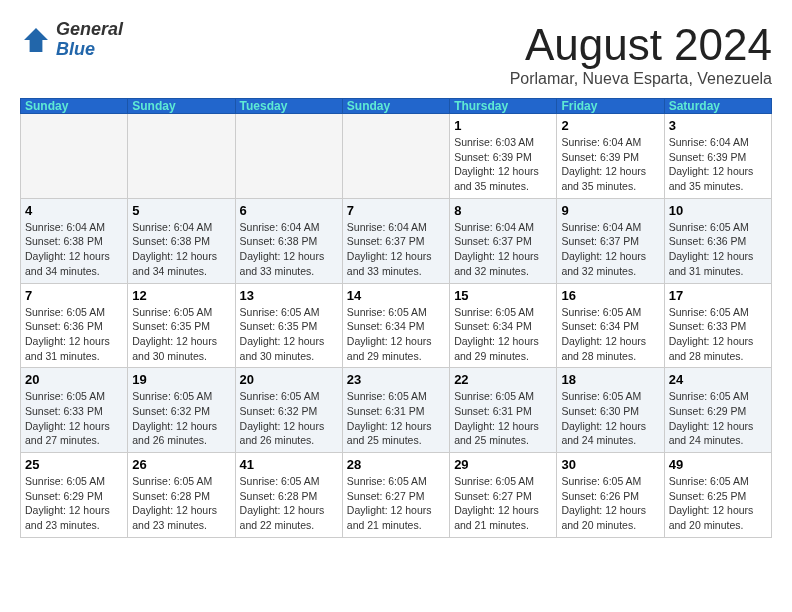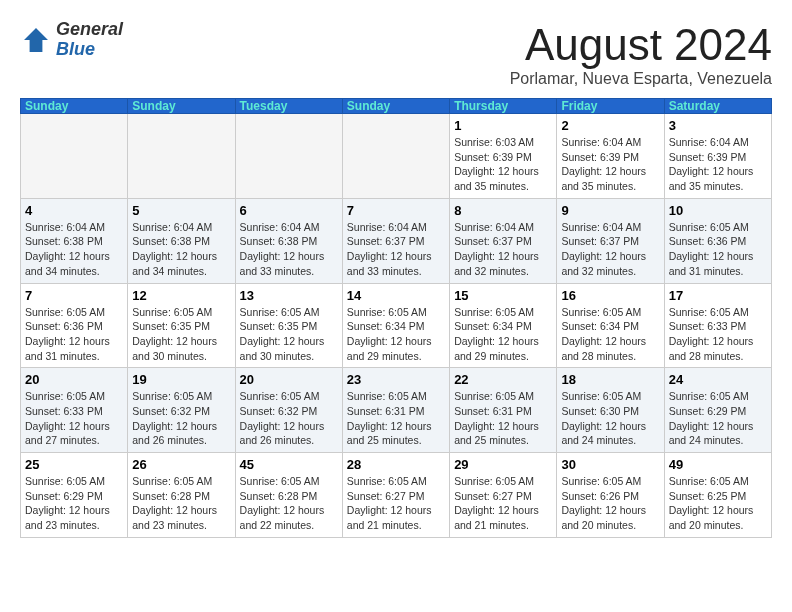--- a/index.html
+++ b/index.html
@@ -303,21 +303,21 @@
 and 23 minutes.</div>
         </td>
         <td>
           <span class="day-number">26</span>
           <div class="day-info" style="white-space: pre-line;">Sunrise: 6:05 AM
 Sunset: 6:28 PM
 Daylight: 12 hours
 and 23 minutes.</div>
         </td>
         <td>
-          <span class="day-number">45</span>
+          <span class="day-number">41</span>
           <div class="day-info" style="white-space: pre-line;">Sunrise: 6:05 AM
 Sunset: 6:28 PM
 Daylight: 12 hours
 and 22 minutes.</div>
         </td>
         <td>
           <span class="day-number">28</span>
           <div class="day-info" style="white-space: pre-line;">Sunrise: 6:05 AM
 Sunset: 6:27 PM
 Daylight: 12 hours

